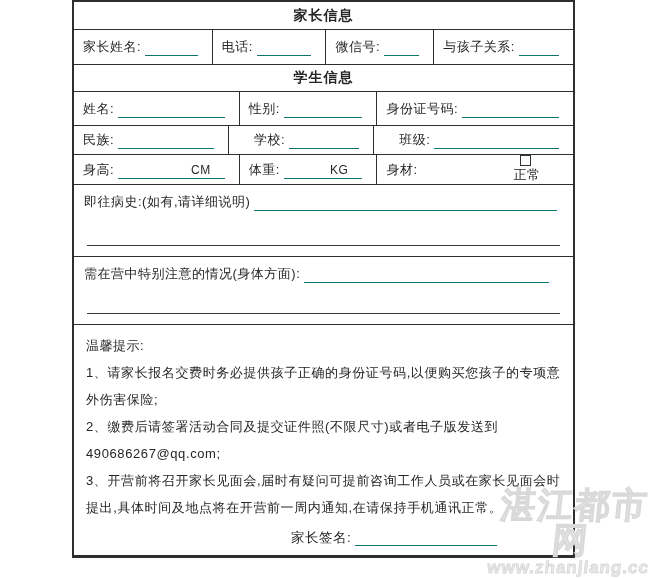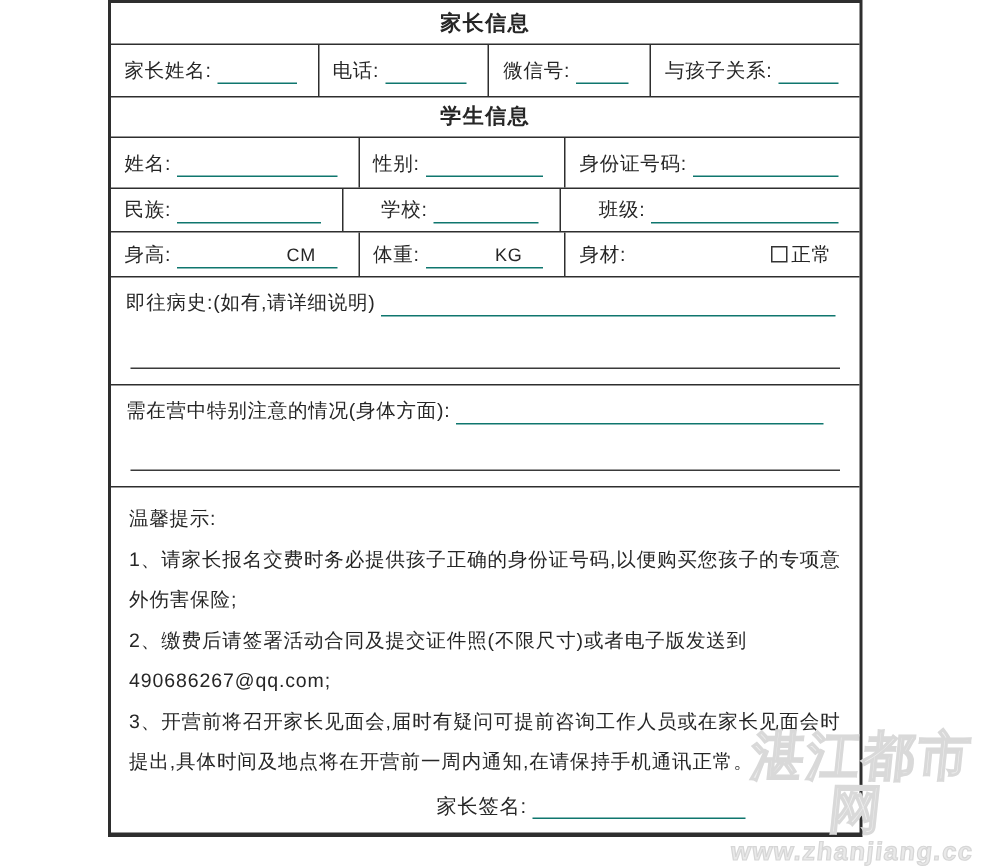--- a/index.html
+++ b/index.html
@@ -17,21 +17,21 @@
     display:flex;flex-direction:column;
   }
   .row{display:flex;border-bottom:1px solid #2e2e2e;box-sizing:border-box;flex-shrink:0;}
   .row.last{border-bottom:none;flex:1;overflow:hidden;}
   .section-title-row{align-items:center;justify-content:center;font-weight:bold;font-size:14px;letter-spacing:1px;}
   .cell{display:flex;align-items:center;padding:0 8px 0 9px;box-sizing:border-box;border-right:1px solid #2e2e2e;overflow:hidden;}
   .cell.last-cell{border-right:none;}
   .lbl{font-size:13px;white-space:nowrap;letter-spacing:.5px;}
   .blank{flex:1;border-bottom:1px solid #0f766e;height:17px;margin-left:4px;margin-right:6px;min-width:30px;}
   .blank.with-unit{text-align:right;padding-right:14px;font-size:12px;line-height:19px;letter-spacing:.5px;}
-  .opt{display:inline-flex;align-items:center;font-size:13px;white-space:nowrap;margin-right:8px;letter-spacing:.5px;}
+  .opt{display:inline-flex;align-items:center;font-size:13px;white-space:nowrap;margin-right:8px;letter-spacing:.5px;flex-direction:column;}
   .cbx{display:inline-block;width:11px;height:11px;border:1px solid #333;margin-right:3px;box-sizing:border-box;background:#fff;}
   .bigrow{flex-direction:column;justify-content:space-between;padding:8px 10px 10px 10px;}
   .bigrow .line1{display:flex;align-items:center;}
   .blank-full{border-bottom:1px solid #3a3a3a;height:0;margin:0 3px;}
   .tips{flex-direction:column;padding:7px 12px 4px 12px;font-size:13px;}
   .tips-title{line-height:27px;letter-spacing:.5px;}
   .tips p{margin:0;line-height:27px;letter-spacing:.6px;}
   .sig{margin-top:4px;margin-left:auto;margin-right:58px;width:212px;}
   .sig-row{display:flex;align-items:center;height:25px;margin-bottom:4px;}
   .sig-row .lbl{font-size:13.5px;font-weight:normal;}

